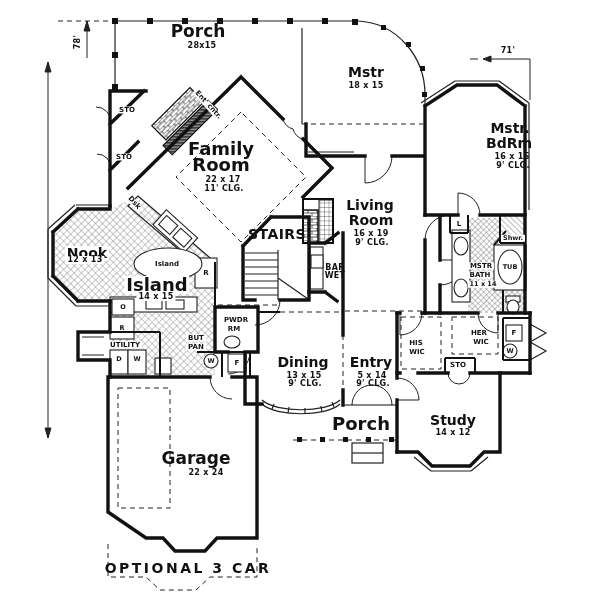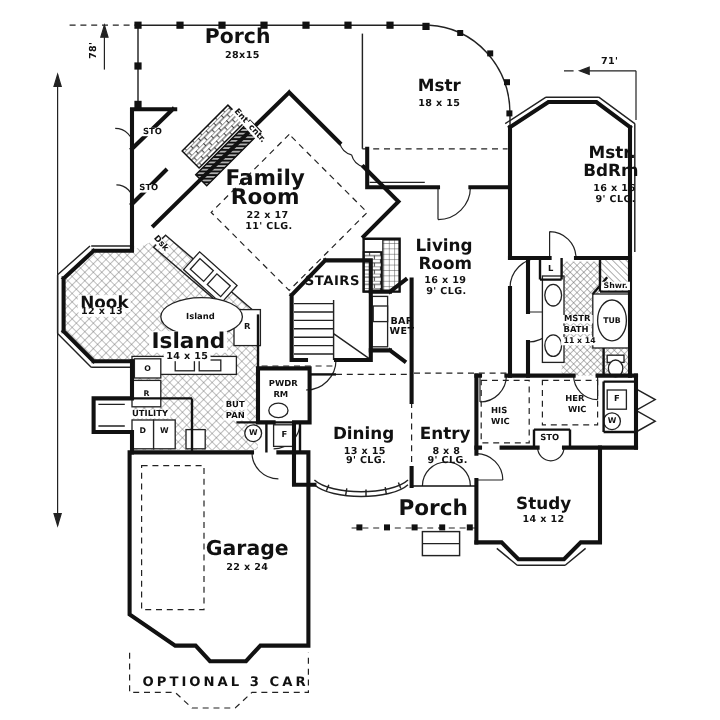--- a/index.html
+++ b/index.html
@@ -6,21 +6,21 @@
   #plan{position:relative;width:600px;height:600px;background:#fff;overflow:hidden;
         font-family:"DejaVu Sans","Liberation Sans",sans-serif;color:#111}
   #plan svg{position:absolute;left:0;top:0}
   .lbl{position:absolute;transform:translate(-50%,-50%);font-weight:bold;line-height:1;
        white-space:nowrap;color:#111;text-align:center}
   .r90{transform:translate(-50%,-50%) rotate(-90deg)}
   .r45{transform:translate(-50%,-50%) rotate(48deg)}
   .s17{font-size:17px}
   .s15{font-size:18px}
   .s14{font-size:14px}
-  .s9{font-size:11px;letter-spacing:.4px}
+  .s9{font-size:14px;letter-spacing:.4px}
   .s8{font-size:8px;letter-spacing:.3px}
   .s7{font-size:7px}
   .s65{font-size:6.5px}
   .bg{background:#fff;padding:0 2px}
   .sp{letter-spacing:2.5px}
 </style>
 </head>
 <body>
 
 <div id="plan">
@@ -300,29 +300,29 @@
   <div class="lbl s7 bg" style="left:458px;top:365px">STO</div>
 
   <div class="lbl s7 bg" style="left:236px;top:320px">PWDR</div>
   <div class="lbl s7 bg" style="left:234px;top:329px">RM</div>
 
   <div class="lbl s14" style="left:303px;top:362px">Dining</div>
   <div class="lbl s8" style="left:304px;top:376px">13 x 15</div>
   <div class="lbl s8" style="left:305px;top:384px">9' CLG.</div>
 
   <div class="lbl s14" style="left:371px;top:362px">Entry</div>
-  <div class="lbl s8" style="left:372px;top:376px">8 x 8</div>
+  <div class="lbl s8" style="left:372px;top:376px">5 x 14</div>
   <div class="lbl s8" style="left:373px;top:384px">9' CLG.</div>
 
   <div class="lbl s15" style="left:361px;top:424px">Porch</div>
 
   <div class="lbl s14" style="left:453px;top:420px">Study</div>
   <div class="lbl s8" style="left:453px;top:433px">14 x 12</div>
 
-  <div class="lbl s17" style="left:206px;top:458px">Garage</div>
+  <div class="lbl s17" style="left:196px;top:458px">Garage</div>
   <div class="lbl s8" style="left:206px;top:473px">22 x 24</div>
 
   <div class="lbl s9 sp" style="left:188px;top:568px">OPTIONAL 3 CAR</div>
 
   <div class="lbl s7 bg" style="left:125px;top:345px">UTILITY</div>
   <div class="lbl s65" style="left:119px;top:359px">D</div>
   <div class="lbl s65" style="left:137px;top:359px">W</div>
   <div class="lbl s7 bg" style="left:196px;top:338px">BUT</div>
   <div class="lbl s7 bg" style="left:196px;top:347px">PAN</div>
   <div class="lbl s65" style="left:211px;top:361px">W</div>

